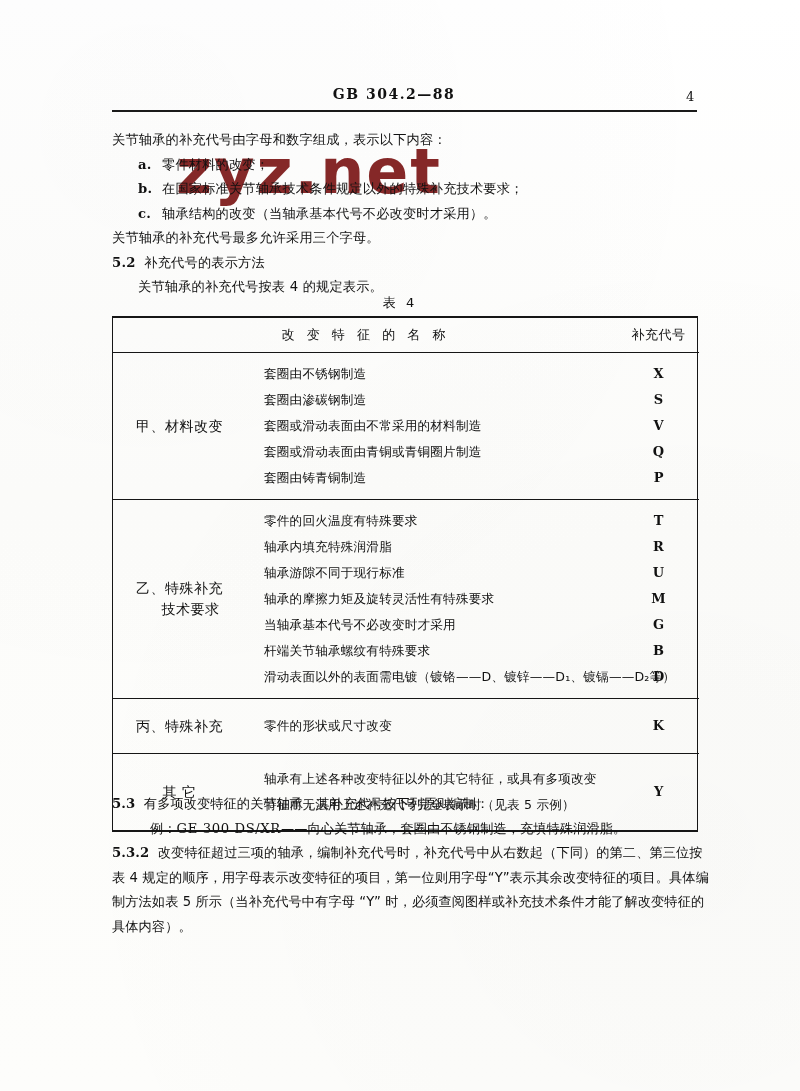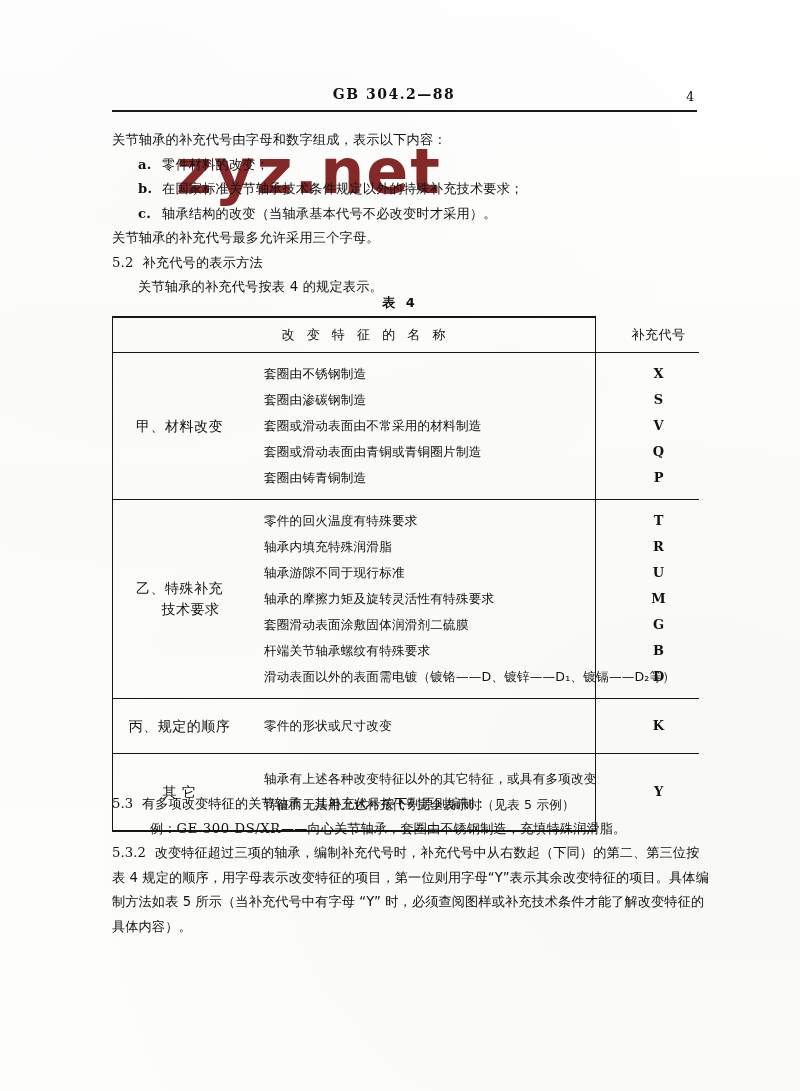--- a/index.html
+++ b/index.html
@@ -89,41 +89,40 @@
   }
   .ind1 { padding-left: 26px; }
   .lbl-lat {
     font-family: "DejaVu Serif", "Liberation Serif", serif;
     font-weight: 700;
     display: inline-block;
     width: 24px;
   }
   .sec-num {
     font-family: "DejaVu Serif", "Liberation Serif", serif;
-    font-weight: 400;
+    font-weight: 700;
     display: inline-block;
   }
 
   
   .tbl-caption {
     position: absolute;
     left: 0; right: 0;
     top: 294px;
     text-align: center;
     font-size: 13px;
     letter-spacing: 3px;
-    font-weight: bold;
   }
 
   
   .tbl {
     position: absolute;
     left: 112px;
     top: 316px;
-    width: 484px;
+    width: 586px;
     border-top: 2.2px solid #161616;
     border-bottom: 2.2px solid #161616;
     border-left: 1.1px solid #161616;
     border-right: 1.1px solid #161616;
     box-sizing: border-box;
   }
   .tbl table {
     border-collapse: collapse;
     width: 100%;
     table-layout: fixed;
@@ -282,40 +281,40 @@
           <td class="grp-label">
             <span>乙、特殊补充</span>
             <span class="l2">技术要求</span>
           </td>
           <td class="vsep">
             <div class="item-list">
               <div class="item-line">零件的回火温度有特殊要求</div>
               <div class="item-line">轴承内填充特殊润滑脂</div>
               <div class="item-line">轴承游隙不同于现行标准</div>
               <div class="item-line">轴承的摩擦力矩及旋转灵活性有特殊要求</div>
-              <div class="item-line">套圈滑动表面涂敷固体润滑剂二硫膜</div>
+              <div class="item-line">当轴承基本代号不必改变时才采用</div>
               <div class="item-line">杆端关节轴承螺纹有特殊要求</div>
               <div class="item-line">滑动表面以外的表面需电镀（镀铬——D、镀锌——D₁、镀镉——D₂等）</div>
             </div>
           </td>
           <td class="vsep">
             <div class="code-list">
               <div class="code-line">T</div>
               <div class="code-line">R</div>
               <div class="code-line">U</div>
               <div class="code-line">M</div>
               <div class="code-line">G</div>
               <div class="code-line">B</div>
               <div class="code-line">D</div>
             </div>
           </td>
         </tr>
 
         <tr class="grp-sep">
-          <td class="grp-label">丙、规定的顺序</td>
+          <td class="grp-label">丙、特殊补充</td>
           <td class="vsep">
             <div class="item-list" style="padding-top:14px;padding-bottom:14px;">
               <div class="item-line">零件的形状或尺寸改变</div>
             </div>
           </td>
           <td class="vsep">
             <div class="code-list" style="padding-top:14px;padding-bottom:14px;">
               <div class="code-line">K</div>
             </div>
           </td>

